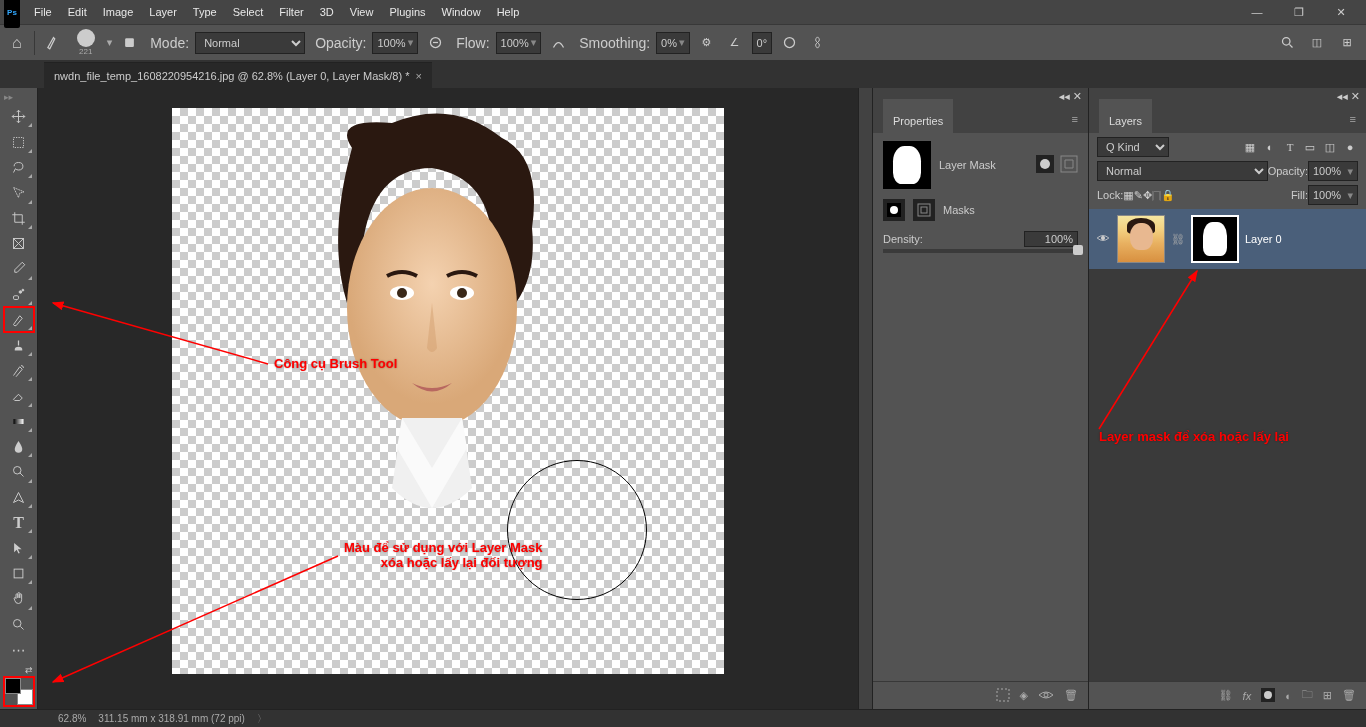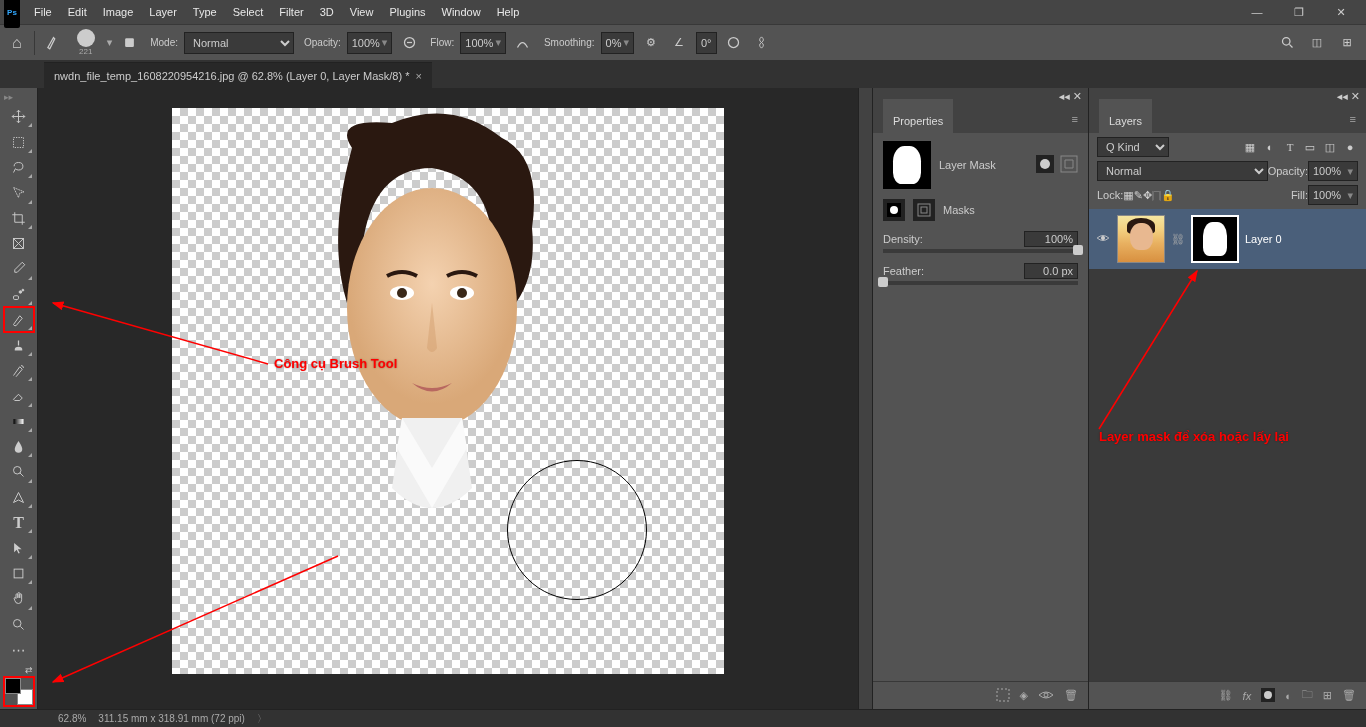--- a/index.html
+++ b/index.html
@@ -8,21 +8,21 @@
 .menubar .ps-icon { width:16px; height:32px; background:#000000; color:#31a8ff; display:flex; align-items:center; justify-content:center; font-size:8px; font-weight:bold; margin-right:6px; border-radius:2px; }
 .menubar .menu-item { padding:0 8px; height:24px; display:flex; align-items:center; cursor:pointer; color:#e8e8e8; }
 .win-controls { margin-left:auto; display:flex; }
 .win-controls span { width:42px; height:24px; display:flex; align-items:center; justify-content:center; cursor:pointer; color:#ccc; }
 .optbar { height:36px; background:#535353; display:flex; align-items:center; padding:0 8px; gap:6px; border-top:1px solid #383838; }
 .optbar .home-icon { font-size:16px; padding:0 4px; }
 .optbar .sep { width:1px; height:24px; background:#383838; margin:0 2px; }
 .optbar .brush-prev { width:30px; height:30px; display:flex; flex-direction:column; align-items:center; justify-content:center; }
 .optbar .brush-prev .dot { width:18px; height:18px; background:#ccc; border-radius:50%; }
 .optbar .brush-prev .sz { font-size:8px; color:#aaa; }
-.optbar label { color:#ccc; font-size:10px; margin-left:4px; }
+.optbar label { color:#ccc; font-size:14px; margin-left:4px; }
 .optbar select, .optbar .dd { background:#3a3a3a; border:1px solid #222; color:#ccc; height:22px; padding:0 4px; font-size:11px; }
 .optbar .dd { display:flex; align-items:center; gap:2px; }
 .optbar .icon-btn { width:22px; height:22px; display:flex; align-items:center; justify-content:center; cursor:pointer; color:#ccc; }
 .optbar .right { margin-left:auto; display:flex; gap:8px; align-items:center; }
 .tabbar { height:28px; background:#323232; display:flex; align-items:flex-end; padding-left:44px; }
 .tabbar .tab { background:#282828; height:26px; padding:0 10px; display:flex; align-items:center; gap:6px; font-size:11px; color:#ccc; border-top:1px solid #222; }
 .tabbar .tab .close { cursor:pointer; color:#aaa; }
 .workspace { position:absolute; top:88px; bottom:18px; left:0; right:0; display:flex; }
 .toolbox { width:38px; background:#535353; display:flex; flex-direction:column; align-items:center; padding-top:2px; border-right:1px solid #222; }
 .toolbox .tool { width:28px; height:24px; display:flex; align-items:center; justify-content:center; cursor:pointer; position:relative; margin:1px 0; color:#ccc; }
@@ -354,20 +354,22 @@
         <path d="M155 168 Q170 160 185 168" stroke="#2a1810" stroke-width="4" fill="none"></path>
 
         <path d="M140 195 L135 240 Q140 248 145 240 Z" fill="#d4a070" opacity="0.5"></path>
 
         <path d="M120 275 Q140 285 160 275 Q140 292 120 275" fill="#b86860"></path>
       </svg>
       <div class="brush-cursor" style="left:335px;top:352px"></div>
     </div>
 
     <div class="anno" style="left:236px;top:268px">Công cụ Brush Tool</div>
+    <div class="anno" style="left:306px;top:452px">Màu để sử dụng với Layer Mask
+xóa hoặc lấy lại đối tượng</div>
     <svg class="arrow-line" style="left:0;top:0;width:100%;height:100%;">
       <defs>
           <marker id="ah" markerWidth="8" markerHeight="8" refX="7" refY="3" orient="auto">
             <path d="M0 0 L8 3 L0 6 Z" fill="#f00"></path>
           </marker>
         </defs>
       <line x1="230" y1="276" x2="15" y2="215" stroke="#f00" stroke-width="1.5" marker-end="url(#ah)"></line>
       <line x1="300" y1="468" x2="15" y2="594" stroke="#f00" stroke-width="1.5" marker-end="url(#ah)"></line>
     </svg>
   </div>
@@ -415,29 +417,20 @@
             </span>
           <span>Masks</span>
         </div>
         <div>
           <div class="prop-row">
             <span>Density:</span>
             <input type="text" value="100%" style="">
           </div>
           <div class="slider">
               <div class="handle" style="left:100%"></div>
-            </div>
-        </div>
-        <div>
-          <div class="prop-row">
-            <span>Feather:</span>
-            <input type="text" value="0.0 px" style="">
-          </div>
-          <div class="slider">
-              <div class="handle" style="left:0%"></div>
             </div>
         </div>
       </div>
       <div class="panel-footer">
         <span><svg width="14" height="14" viewBox="0 0 14 14" fill="none" stroke="#aaa" stroke-dasharray="2">
               <rect x="1" y="1" width="12" height="12"></rect>
             </svg></span>
         <span>◈</span>
         <span><svg width="16" height="12" viewBox="0 0 16 12" fill="none" stroke="#aaa">
               <path d="M1 6 Q8 0 15 6 Q8 12 1 6"></path>

